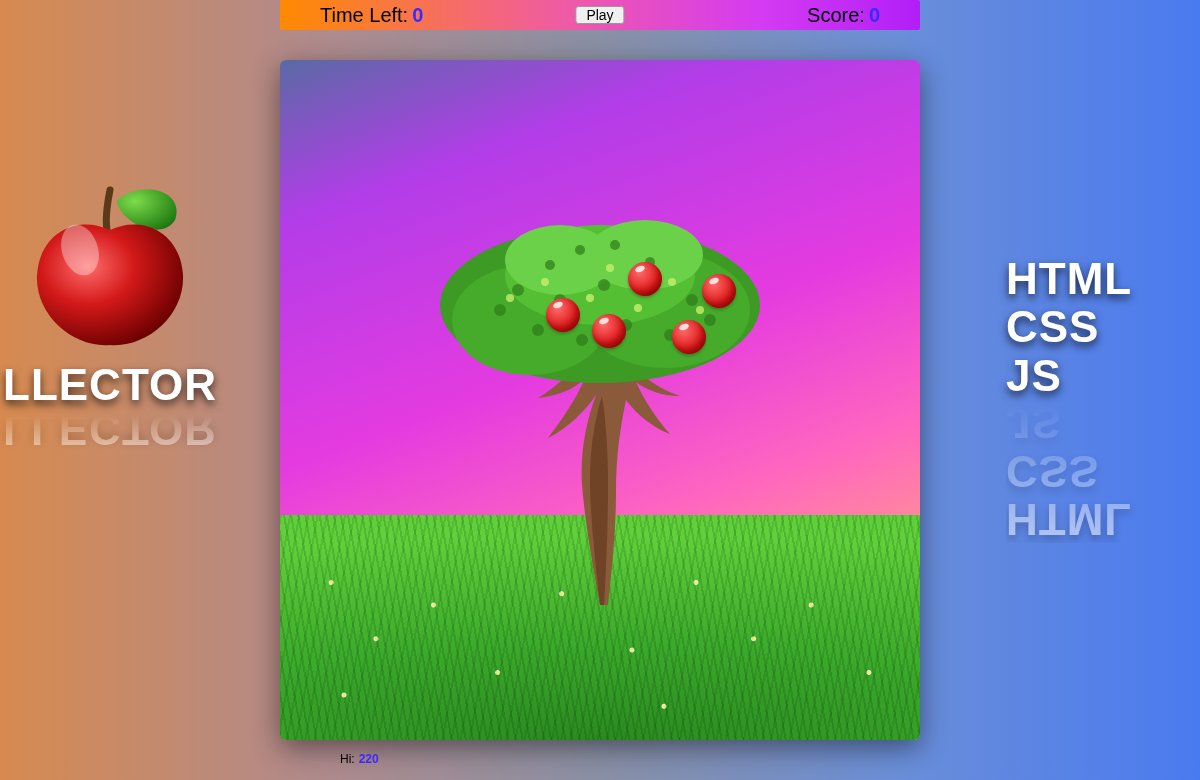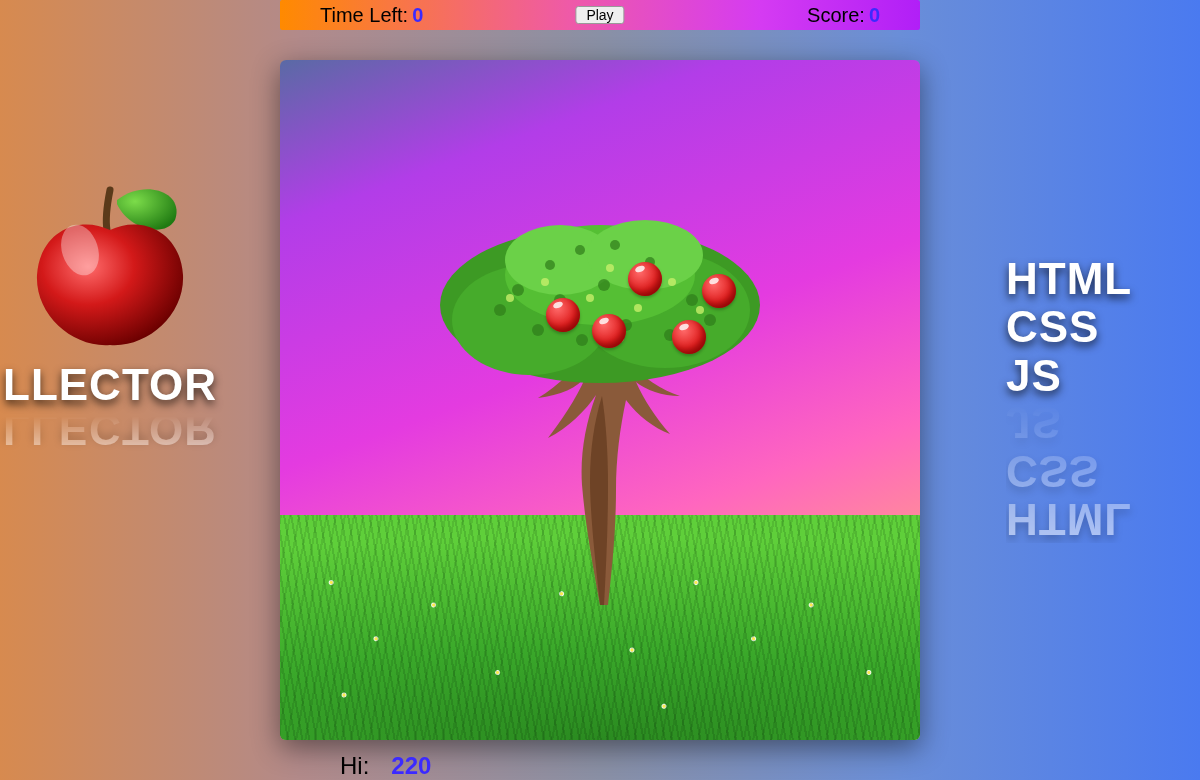--- a/index.html
+++ b/index.html
@@ -104,21 +104,21 @@
     cursor:pointer;
   }
   .tree-apple::after {
     content:""; position:absolute; top:4px; left:7px; width:10px; height:6px; border-radius:50%;
     background: rgba(255,255,255,0.8); transform: rotate(-20deg);
   }
 
   
   .hi-wrap {
     position: absolute; left: 340px; top: 752px;
-    font-size: 24px; color:#000; display:flex; gap:22px;
+    font-size: 12px; color:#000; display:flex; gap:4px;
   }
   .hi-val { color:#3b2aff; font-weight:bold;text-align:right; }
 
   
   .logo-wrap {
     position:absolute; left:-10px; top:180px; width:240px; text-align:center;
   }
   .big-apple { width:170px; height:170px; margin:0 auto 10px; position:relative; }
   .logo-text {
     font-family: Arial, Helvetica, sans-serif;

